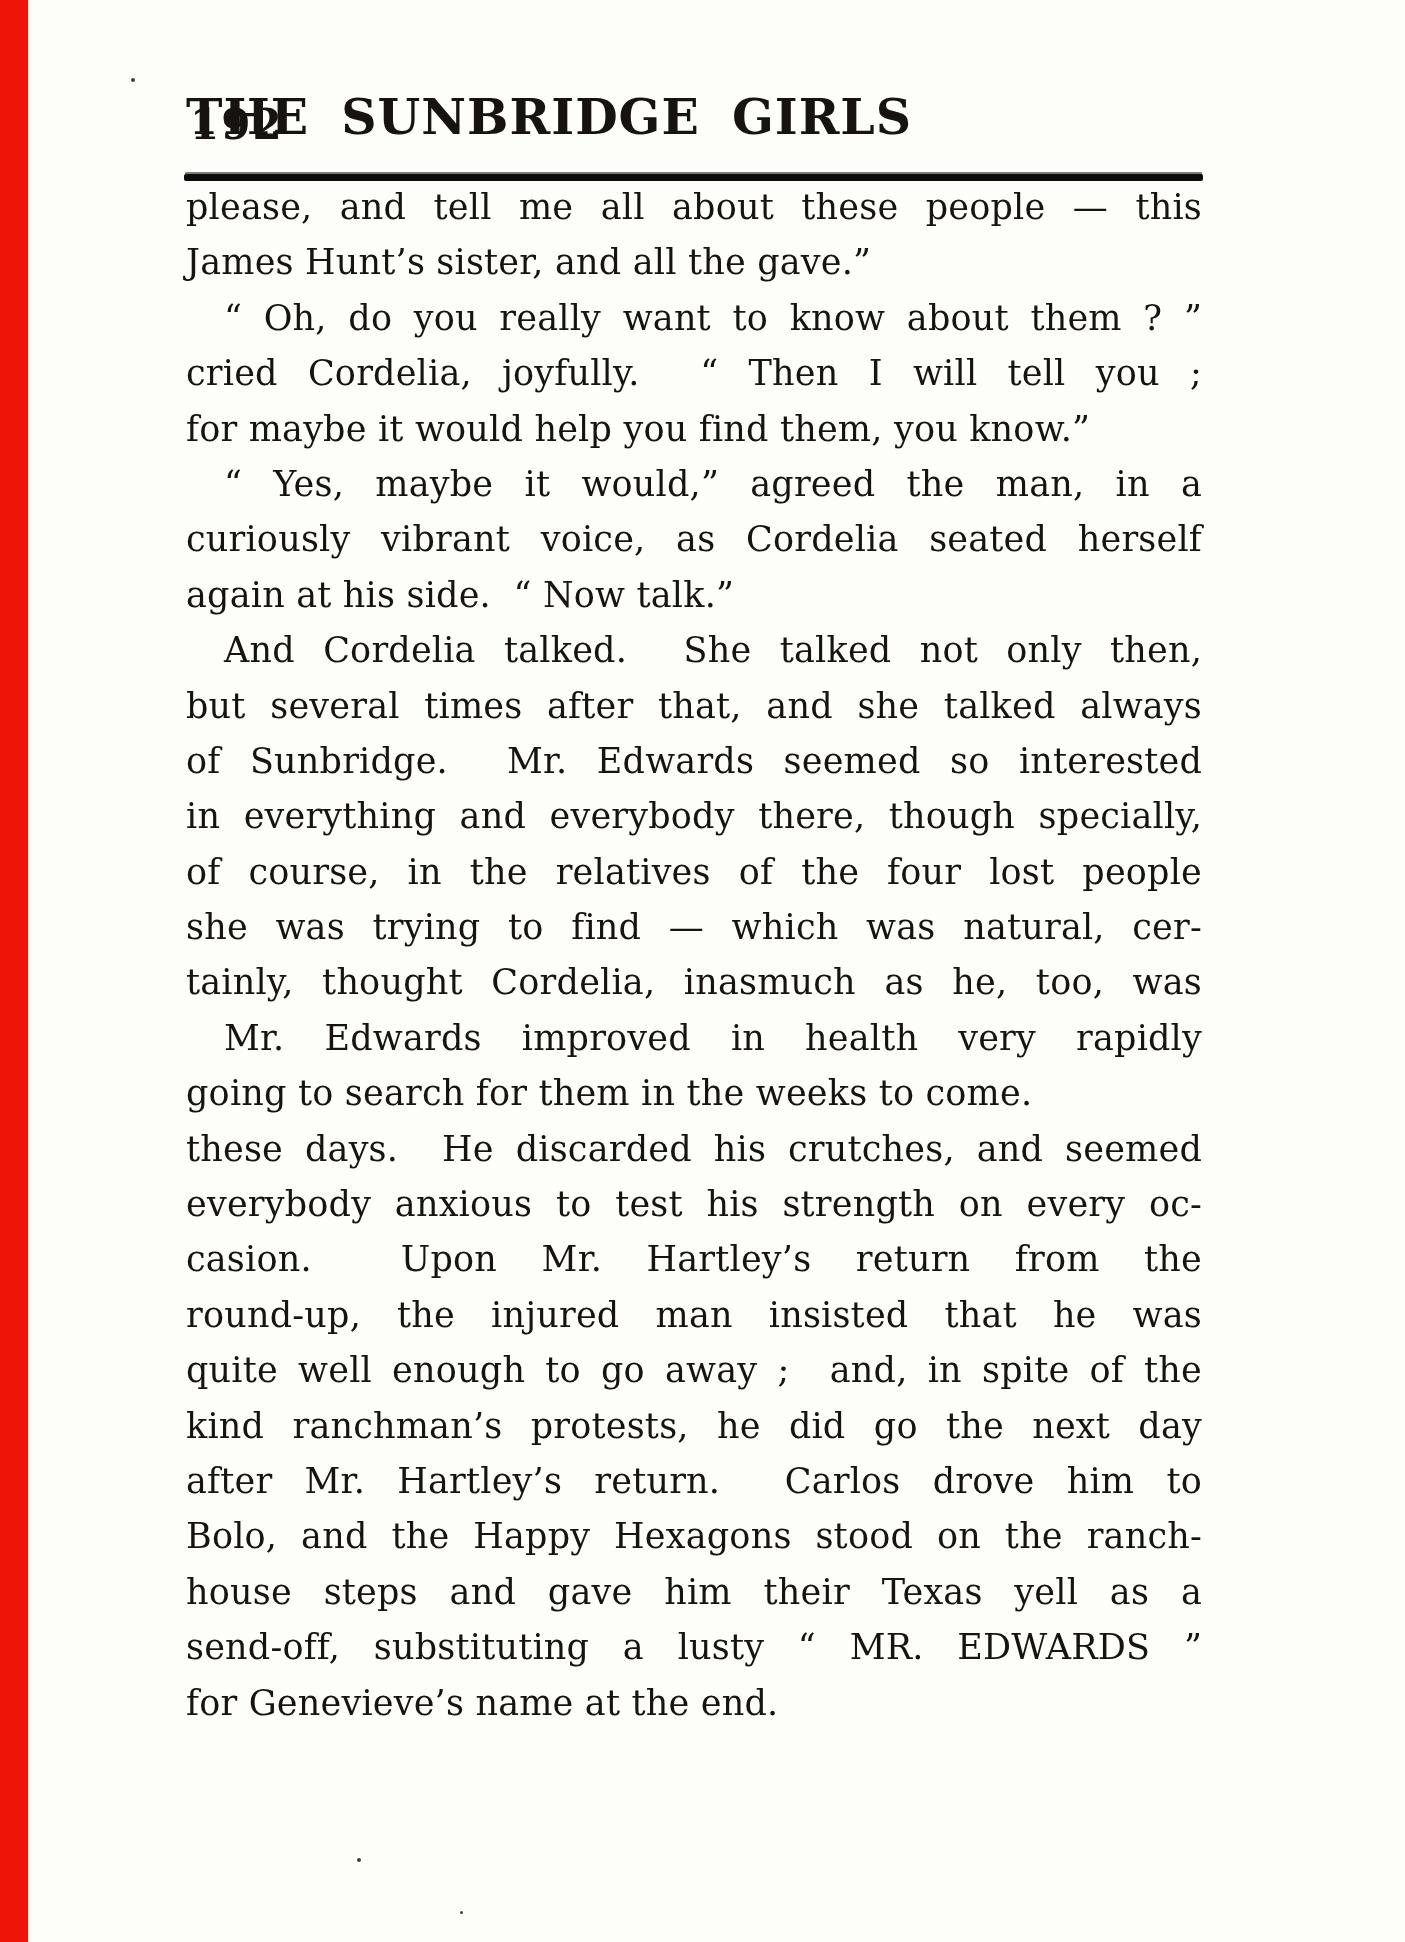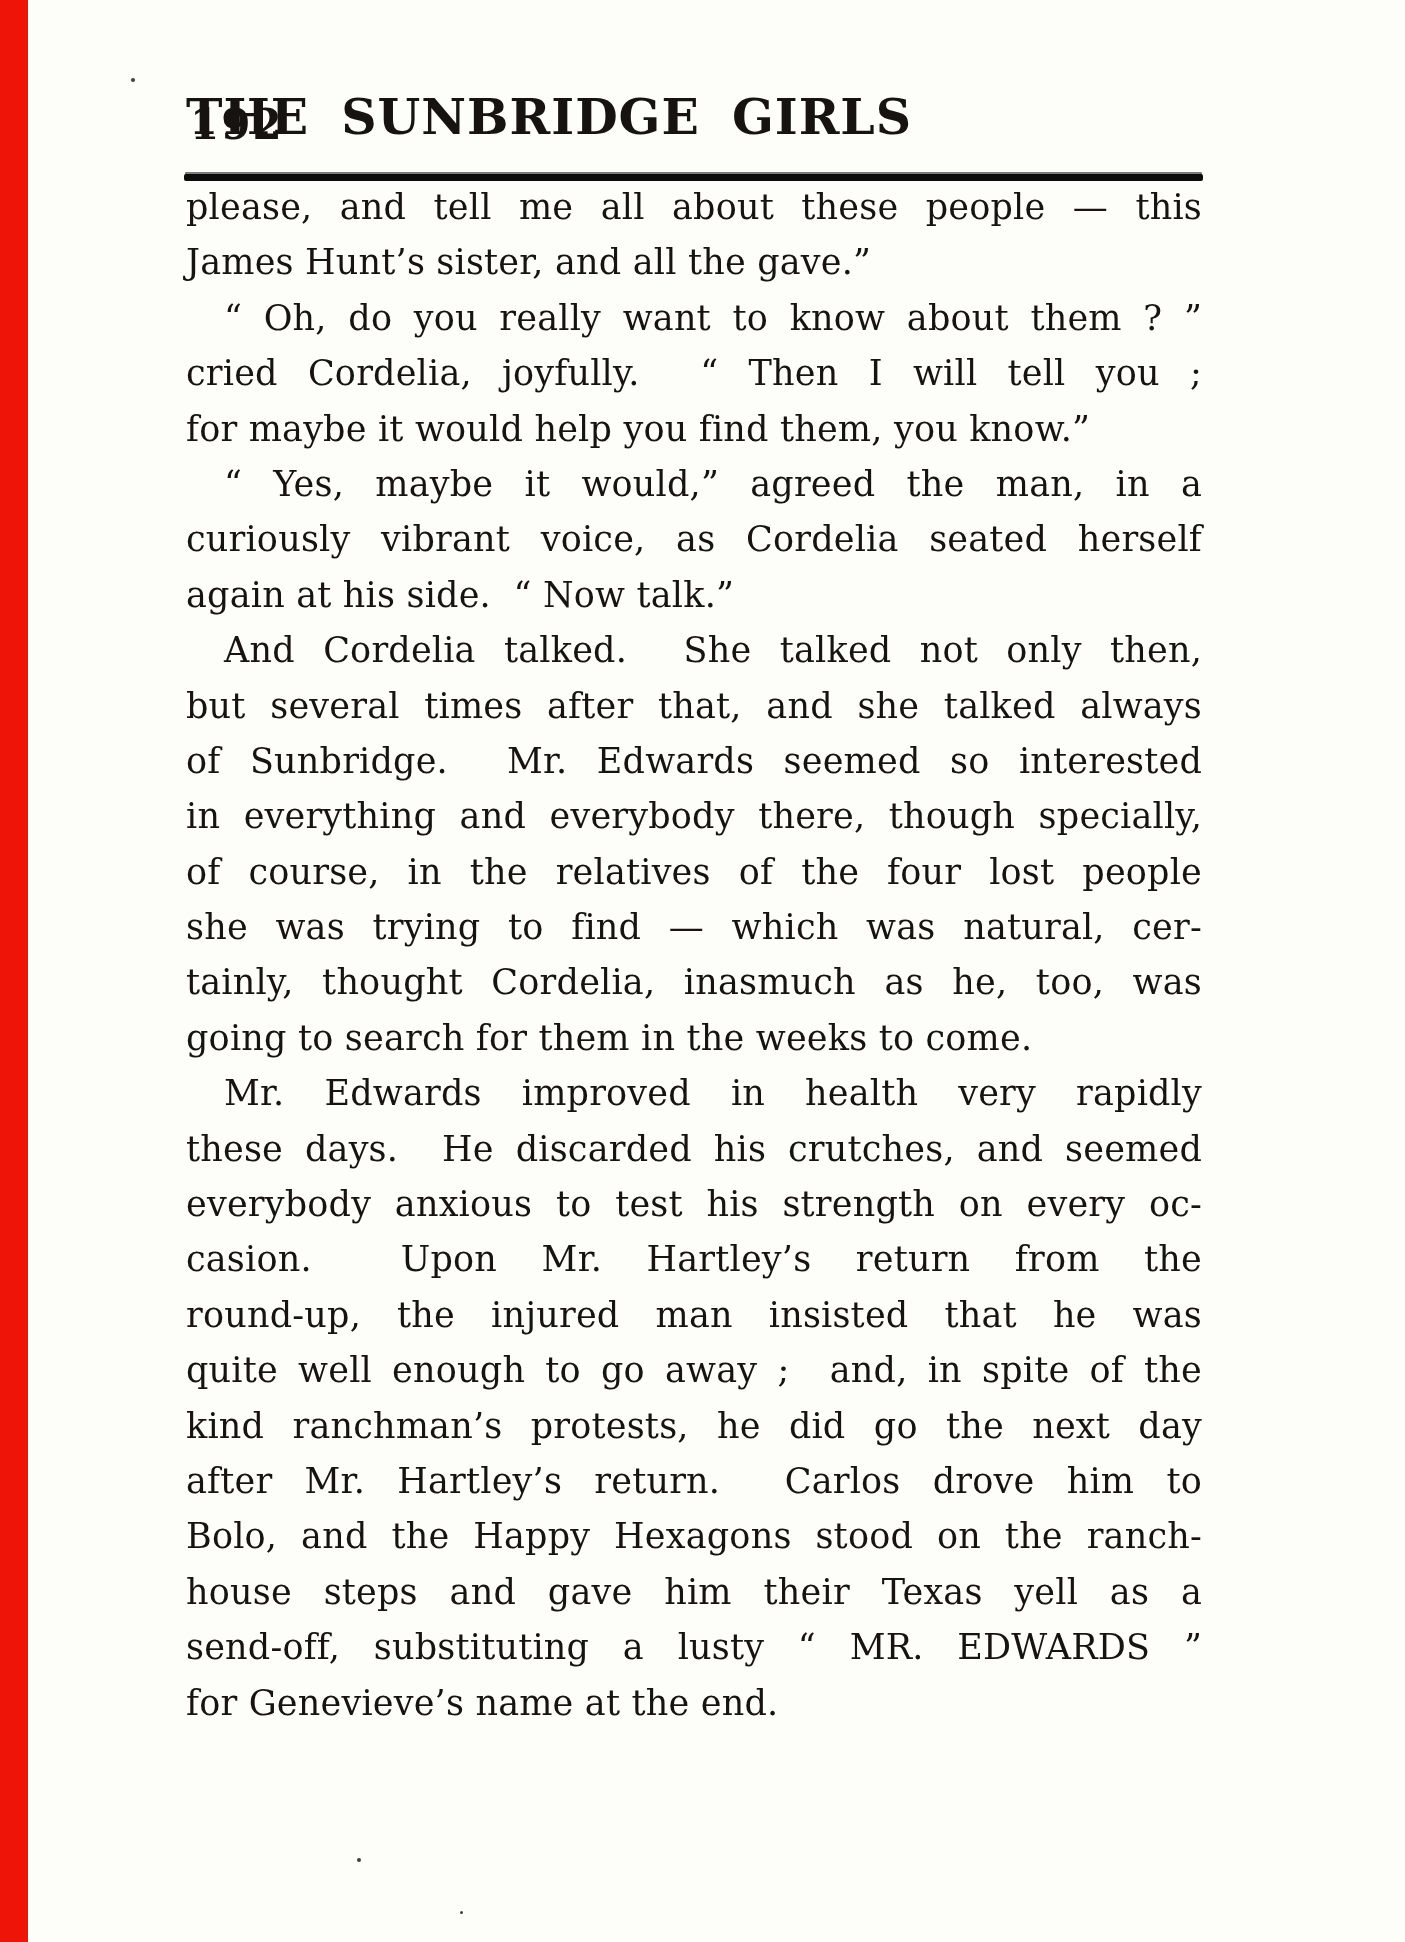--- a/index.html
+++ b/index.html
@@ -59,22 +59,22 @@
     <div class="line ind">“ Yes, maybe it would,” agreed the man, in a</div>
     <div class="line">curiously vibrant voice, as Cordelia seated herself</div>
     <div class="line endp">again at his side.&nbsp; “ Now talk.”</div>
     <div class="line ind">And Cordelia talked.&nbsp; She talked not only then,</div>
     <div class="line">but several times after that, and she talked always</div>
     <div class="line">of Sunbridge.&nbsp; Mr. Edwards seemed so interested</div>
     <div class="line">in everything and everybody there, though specially,</div>
     <div class="line">of course, in the relatives of the four lost people</div>
     <div class="line">she was trying to find — which was natural, cer-</div>
     <div class="line">tainly, thought Cordelia, inasmuch as he, too, was</div>
+    <div class="line ind">Mr. Edwards improved in health very rapidly</div>
     <div class="line endp">going to search for them in the weeks to come.</div>
-    <div class="line ind">Mr. Edwards improved in health very rapidly</div>
     <div class="line">these days.&nbsp; He discarded his crutches, and seemed</div>
     <div class="line">everybody anxious to test his strength on every oc-</div>
     <div class="line">casion.&nbsp; Upon Mr. Hartley’s return from the</div>
     <div class="line">round-up, the injured man insisted that he was</div>
     <div class="line">quite well enough to go away ;&nbsp; and, in spite of the</div>
     <div class="line">kind ranchman’s protests, he did go the next day</div>
     <div class="line">after Mr. Hartley’s return.&nbsp; Carlos drove him to</div>
     <div class="line">Bolo, and the Happy Hexagons stood on the ranch-</div>
     <div class="line">house steps and gave him their Texas yell as a</div>
     <div class="line">send-off, substituting a lusty “ MR. EDWARDS ”</div>

